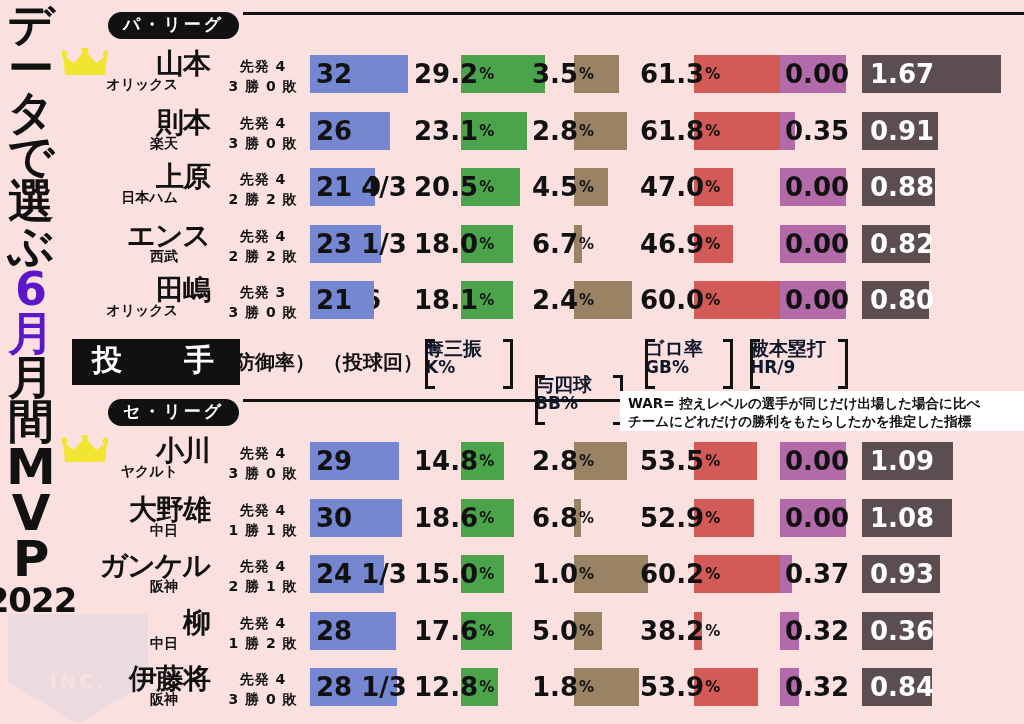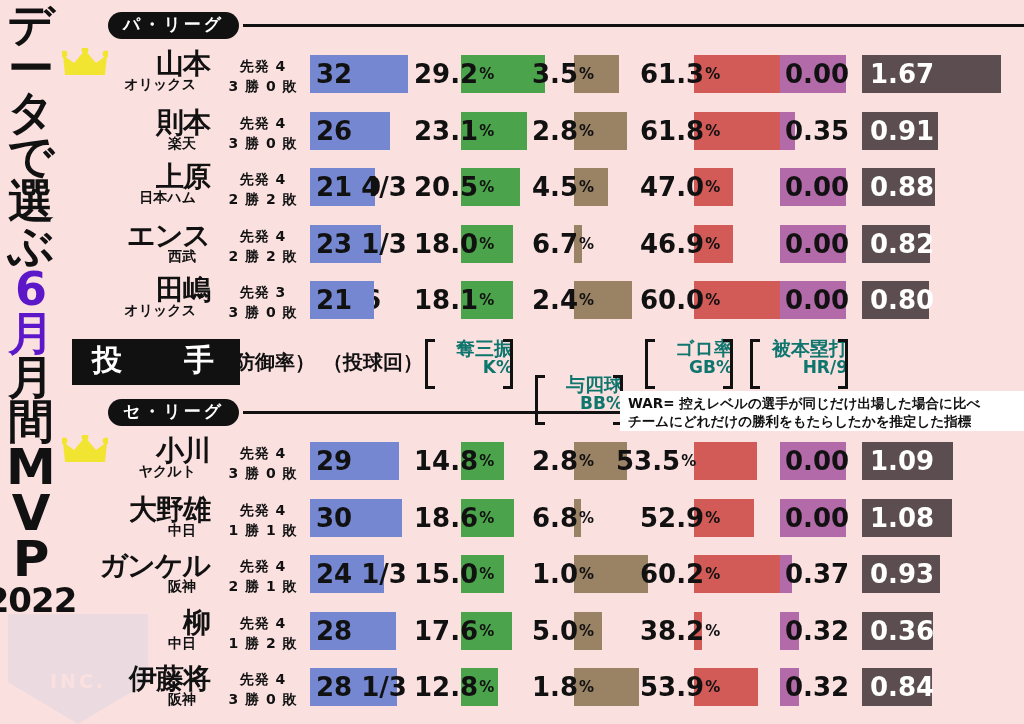--- a/index.html
+++ b/index.html
@@ -41,40 +41,40 @@
     font-weight:bold;color:#111;line-height:.96;
     font-family:"DejaVu Sans","Liberation Sans",sans-serif;
   }
   .st-jp{font-size:46px;letter-spacing:0;}
   .st-purple{color:#5c17c9;font-size:46px;}
   .st-lat{font-size:50px;line-height:.92;}
   .st-year{font-size:34px;letter-spacing:-1px;margin-top:2px;}
 
   
   .league{
-    position:absolute;height:27px;display:flex;align-items:center;
+    position:absolute;height:27px;display:flex;
   }
   .pill{
     background:#111;color:#fff;border-radius:14px;
     padding:2px 15px 4px 15px;font-size:17px;font-weight:bold;
     letter-spacing:3px;line-height:1.25;white-space:nowrap;
     font-family:"DejaVu Sans","Liberation Sans",sans-serif;
   }
   .pill-rule{height:3px;background:#111;flex:1;margin-left:4px;}
 
   
   .row{position:absolute;left:62px;width:962px;height:58px;}
   .crown{position:absolute;left:0px;top:4px;width:46px;height:30px;}
   .pname{
     position:absolute;left:8px;width:140px;text-align:right;
     font-weight:bold;color:#111;font-family:Liberation Serif, serif;
   }
   .pname .nm{font-size:28px;line-height:1.0;display:block;letter-spacing:-1px;}
   .pname .tm{font-size:14px;line-height:1.1;display:block;margin-top:-1px;
-             margin-right:14px;font-weight:bold;letter-spacing:0px;}
+             margin-right:32px;font-weight:bold;letter-spacing:0px;}
   .rec{
     position:absolute;left:158px;top:12px;width:86px;text-align:center;
     font-size:14px;font-weight:bold;color:#111;line-height:1.45;letter-spacing:1px;
   }
   .rec span{display:block;}
   .bar{position:absolute;top:11px;height:38px;}
   .val{
     position:absolute;top:11px;height:38px;display:flex;align-items:center;
     font-weight:bold;color:#111;font-size:26px;line-height:1;
     font-family:"DejaVu Sans","Liberation Sans",sans-serif;white-space:nowrap;
@@ -86,21 +86,21 @@
   .hdr-badge{
     position:absolute;background:#111;color:#fff;
     font-size:30px;font-weight:bold;letter-spacing:16px;
     padding:4px 10px 7px 20px;line-height:1.15;white-space:nowrap;
   }
   .hdr-paren{
     position:absolute;font-size:20px;font-weight:bold;color:#111;
     letter-spacing:0px;white-space:nowrap;
   }
   .hdr-box{
-    position:absolute;width:88px;height:50px;color:#0f766e;text-align:right;
+    position:absolute;width:88px;height:50px;color:#0f172a;text-align:left;
     box-sizing:border-box;
   }
   .hdr-box .t1{font-size:19px;font-weight:bold;line-height:1.05;letter-spacing:0px;}
   .hdr-box .t2{font-size:17px;font-weight:bold;line-height:1.05;}
   .brk{position:absolute;width:10px;top:0;height:50px;box-sizing:border-box;}
   .brk.l{left:0;border-left:3px solid #111;border-top:3px solid #111;border-bottom:3px solid #111;}
   .brk.r{right:0;border-right:3px solid #111;border-top:3px solid #111;border-bottom:3px solid #111;}
   .hdr-war{
     position:absolute;border:3px solid #111;box-sizing:border-box;
     display:flex;align-items:center;justify-content:center;
@@ -327,21 +327,21 @@
           <span>3 勝 0 敗</span>
         </div>
         <div class="val" style="left:255px">1.55</div>
         <div class="bar" style="left:248px;width:89px;background:#7487d0"></div>
         <div class="val" style="left:254px">29</div>
         <div class="bar" style="left:399px;width:43px;background:#4ba34b"></div>
         <div class="val" style="left:352px">14.8<span class="pct">%</span></div>
         <div class="bar" style="left:512px;width:53px;background:#9a8264"></div>
         <div class="val" style="left:470px">2.8<span class="pct">%</span></div>
         <div class="bar" style="left:632px;width:63px;background:#d25a57"></div>
-        <div class="val" style="left:554px">53.5<span class="pct">%</span></div>
+        <div class="val" style="left:578px">53.5<span class="pct">%</span></div>
         <div class="bar" style="left:718px;width:66px;background:#b36aa8"></div>
         <div class="val" style="left:723px">0.00</div>
         <div class="bar" style="left:800px;width:91px;background:#5b4d50"></div>
         <div class="val light" style="left:808px">1.09</div>
       </div>
       <div class="row" style="top: 488px;">
         <div class="pname" style="top:8px">
           <span class="nm">大野雄</span>
           <span class="tm">中日</span>
         </div>

